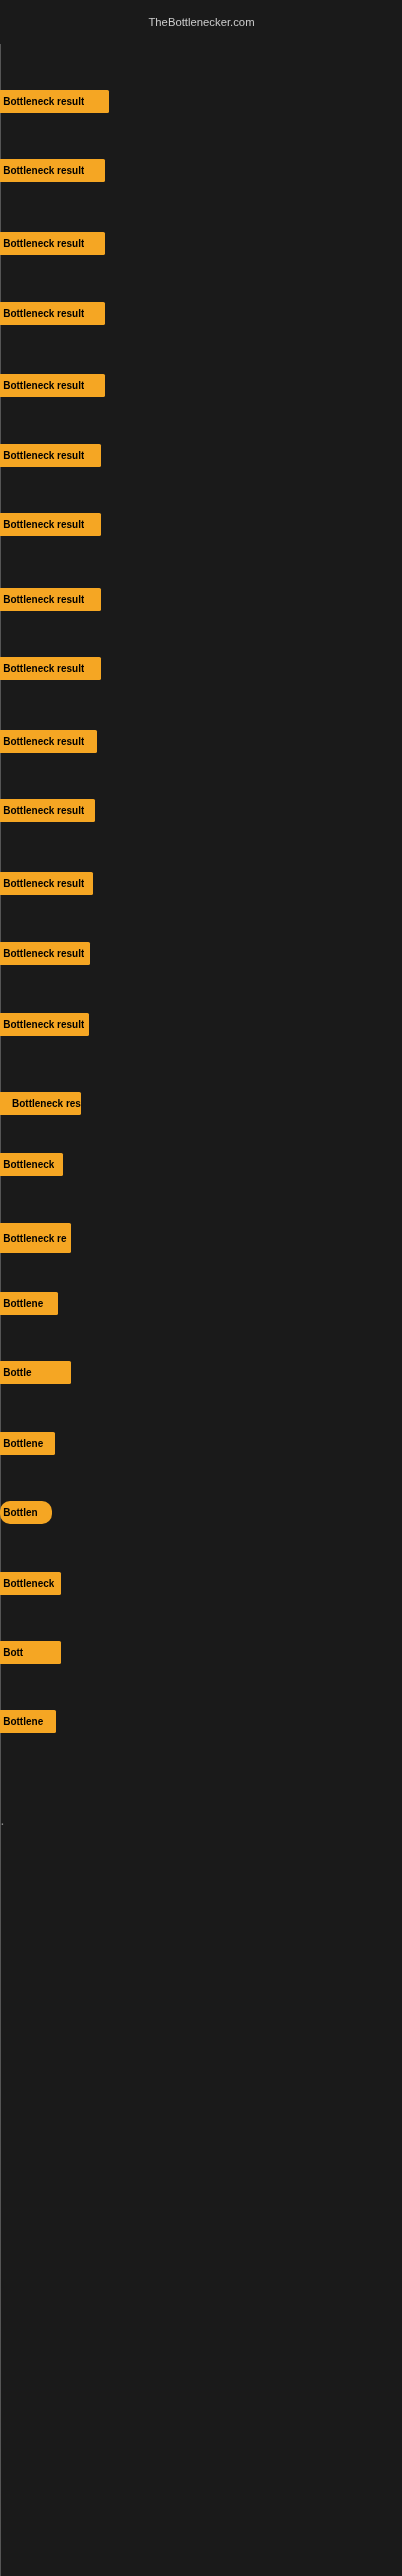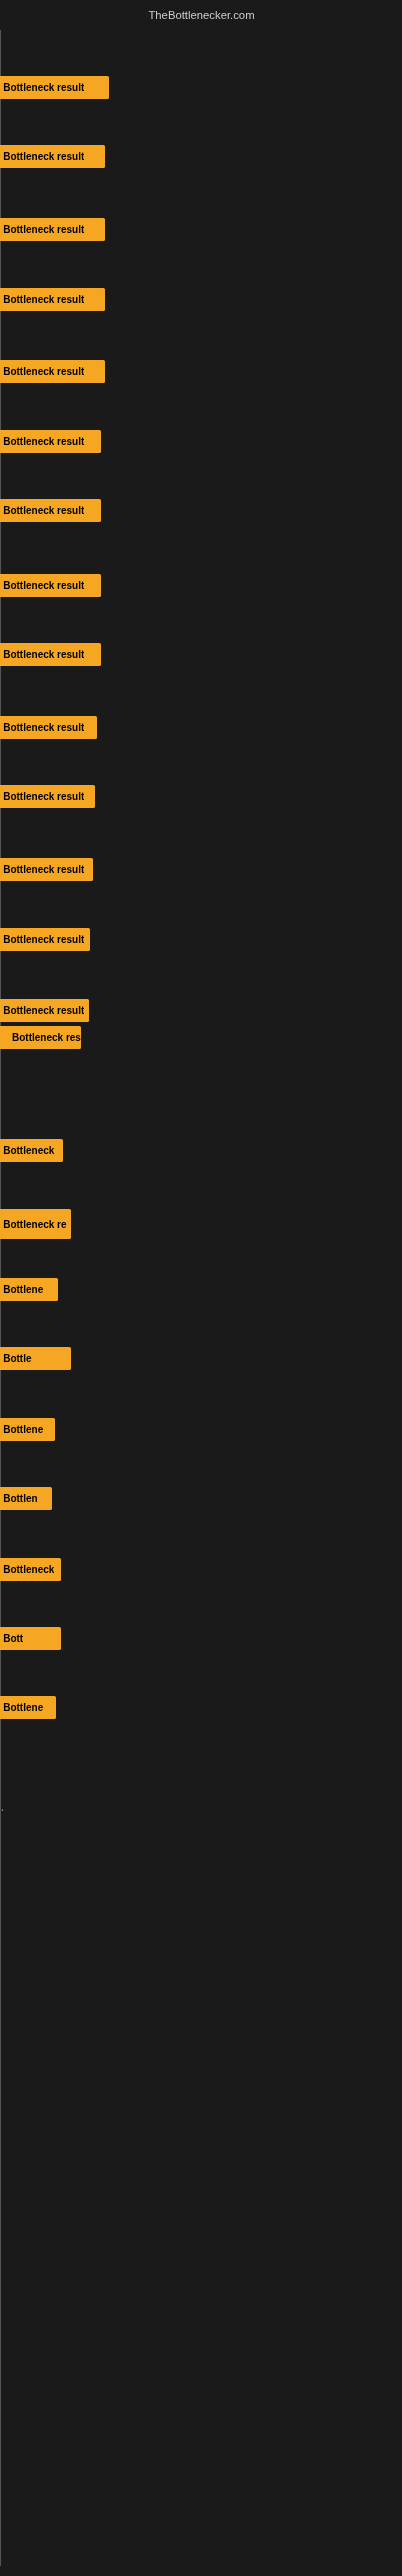--- a/index.html
+++ b/index.html
@@ -13,21 +13,21 @@
       min-height: 2576px;
       background-color: #1a1a1a;
       font-family: Arial, sans-serif;
       position: relative;
     }
 
     .site-title {
       text-align: center;
       color: #cccccc;
       font-size: 11.3px;
-      padding: 9px 0;
+      padding: 16px 0;
       background-color: #1a1a1a;
     }
 
     .chart-area {
       position: relative;
       width: 403px;
       height: 2536px;
       background-color: #1a1a1a;
       overflow: hidden;
     }
@@ -114,39 +114,39 @@
     </div>
     <div class="bar-item" style="top: 828px; width: 93px; height: 22.5px; background-color: rgb(245, 166, 35);">
       <span class="bar-label">Bottleneck result</span>
     </div>
     <div class="bar-item" style="top: 898px; width: 90px; height: 22.5px; background-color: rgb(245, 166, 35);">
       <span class="bar-label">Bottleneck result</span>
     </div>
     <div class="bar-item" style="top: 969px; width: 89px; height: 22.5px; background-color: rgb(245, 166, 35);">
       <span class="bar-label">Bottleneck result</span>
     </div>
-    <div class="bar-item" style="top: 996px; width: 81px; height: 22.5px; background-color: rgb(245, 166, 35); padding-left: 12px;">
+    <div class="bar-item" style="top: 1048px; width: 81px; height: 22.5px; background-color: rgb(245, 166, 35); padding-left: 12px;">
       <span class="bar-label">Bottleneck res</span>
     </div>
     <div class="bar-item" style="top: 1109px; width: 63px; height: 22.5px; background-color: rgb(245, 166, 35);">
       <span class="bar-label">Bottleneck</span>
     </div>
     <div class="bar-item" style="top: 1179px; width: 71px; height: 30px; background-color: rgb(245, 166, 35);">
       <span class="bar-label">Bottleneck re</span>
     </div>
     <div class="bar-item" style="top: 1248px; width: 58px; height: 22.5px; background-color: rgb(245, 166, 35);">
       <span class="bar-label">Bottlene</span>
     </div>
     <div class="bar-item" style="top: 1317px; width: 71px; height: 22.5px; background-color: rgb(245, 166, 35);">
       <span class="bar-label">Bottle</span>
     </div>
     <div class="bar-item" style="top: 1388px; width: 55px; height: 22.5px; background-color: rgb(245, 166, 35);">
       <span class="bar-label">Bottlene</span>
     </div>
-    <div class="bar-item" style="top: 1457px; width: 52px; height: 22.5px; background-color: rgb(245, 166, 35);">
+    <div class="bar-item" style="top: 1457px; width: 52px; height: 22.5px; background-color: rgb(245, 166, 35); border-radius: 10px;">
       <span class="bar-label">Bottlen</span>
     </div>
     <div class="bar-item" style="top: 1528px; width: 61px; height: 22.5px; background-color: rgb(245, 166, 35);">
       <span class="bar-label">Bottleneck</span>
     </div>
     <div class="bar-item" style="top: 1597px; width: 61px; height: 22.5px; background-color: rgb(245, 166, 35);">
       <span class="bar-label">Bott</span>
     </div>
     <div class="bar-item" style="top: 1666px; width: 56px; height: 22.5px; background-color: rgb(245, 166, 35);">
       <span class="bar-label">Bottlene</span>

